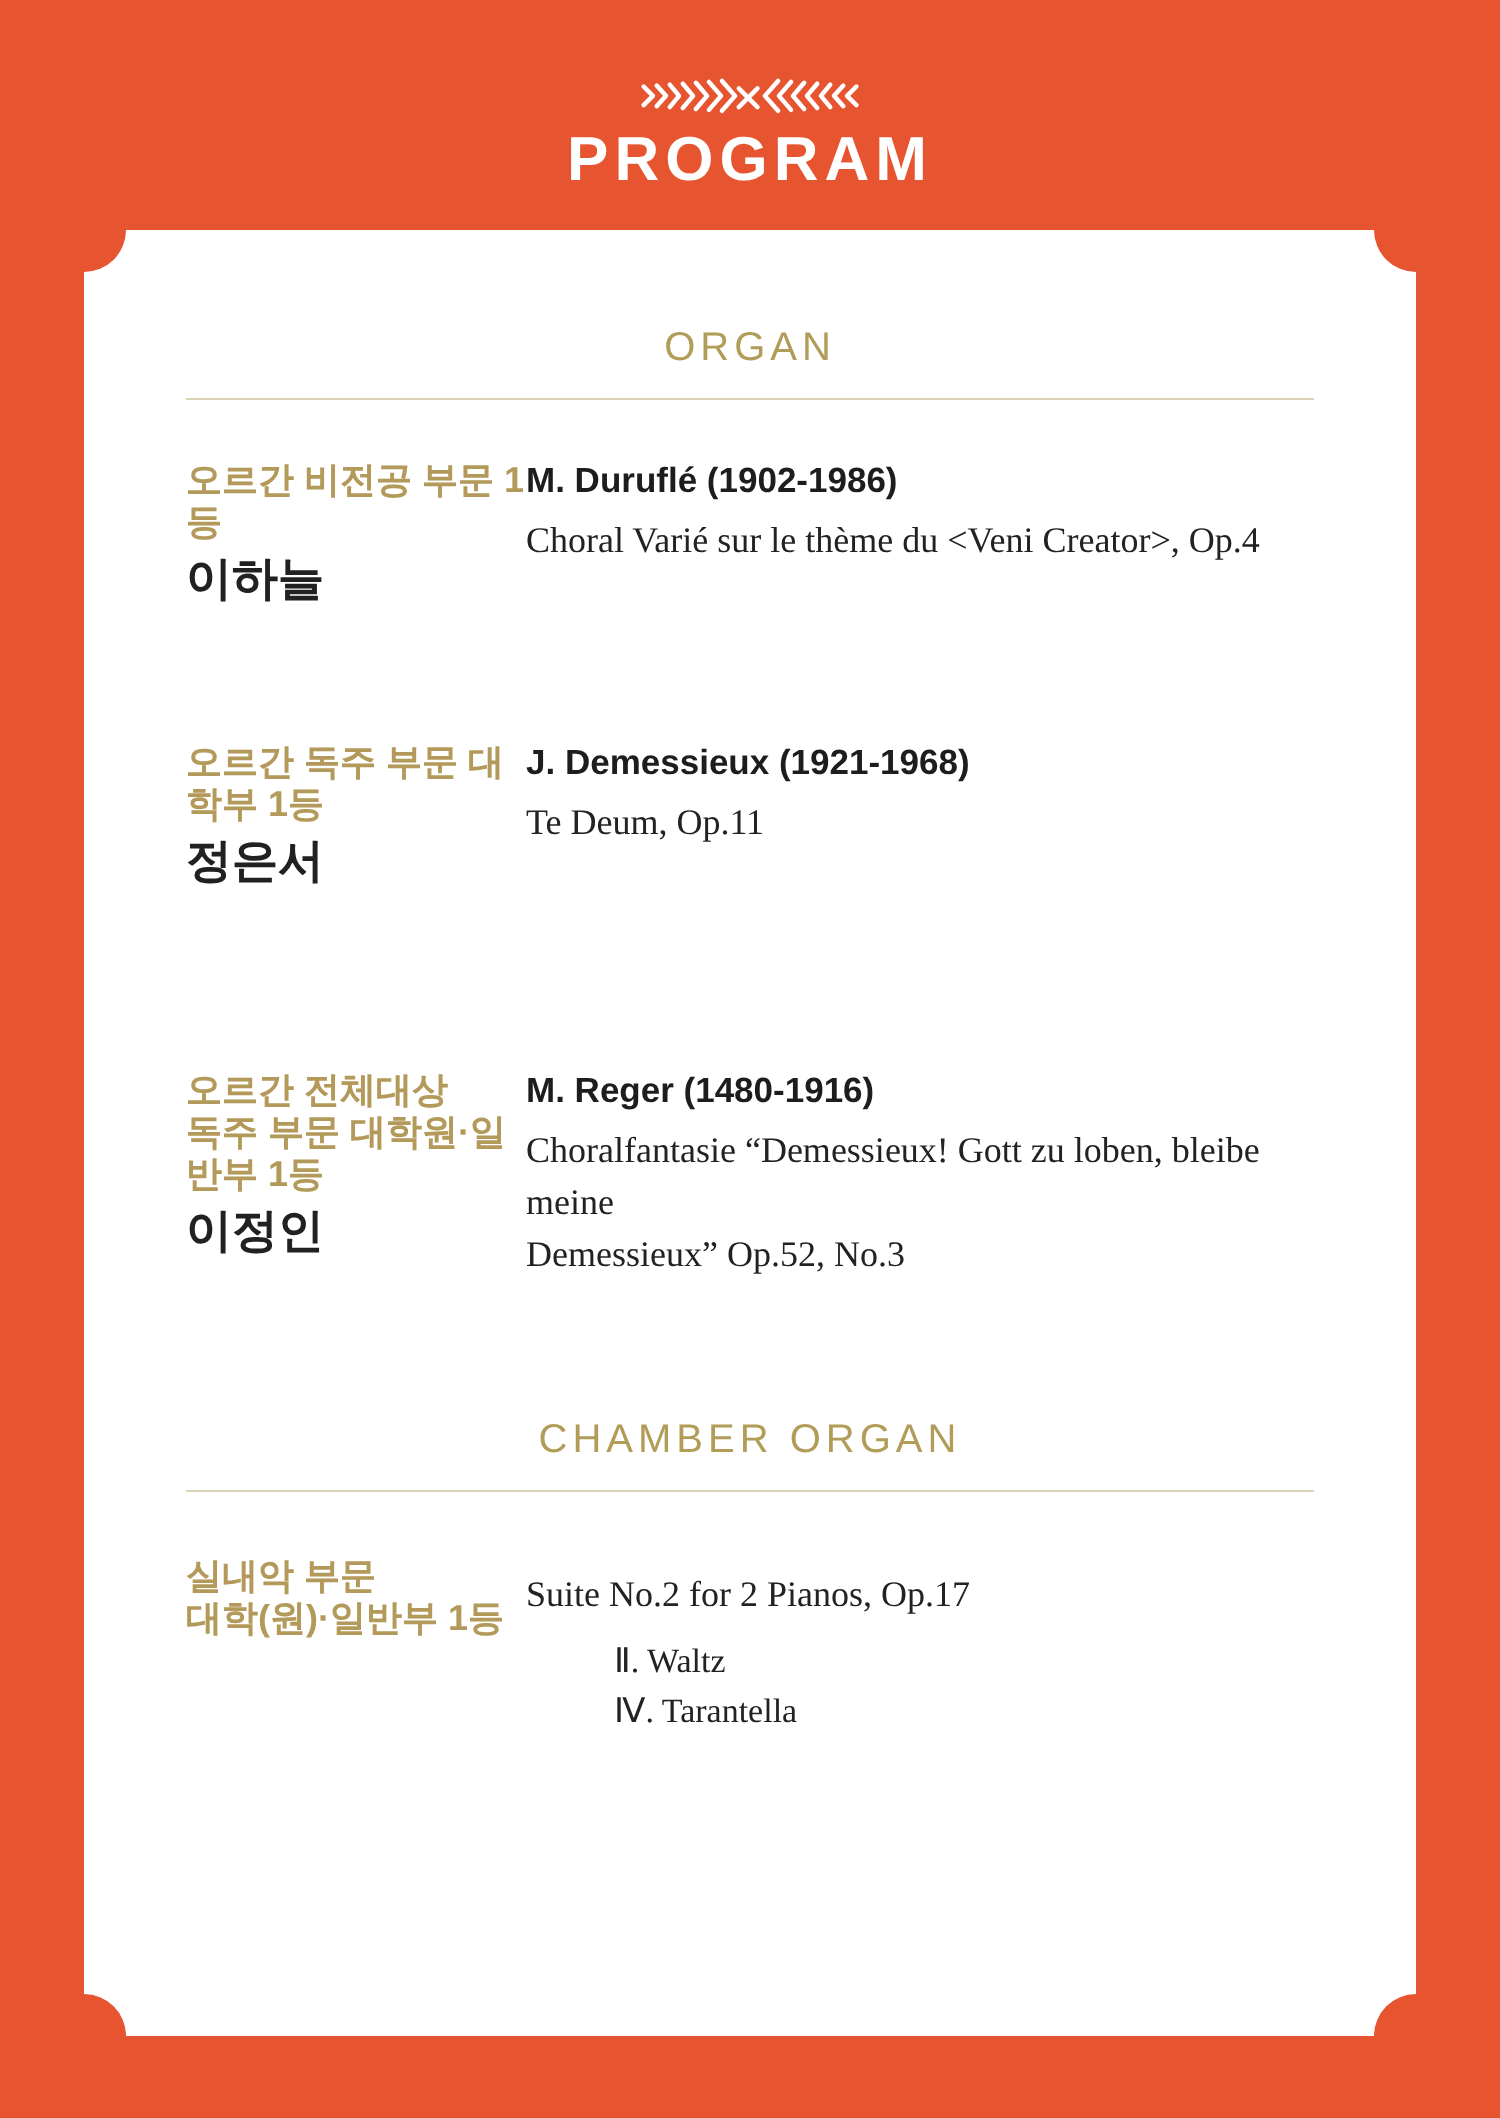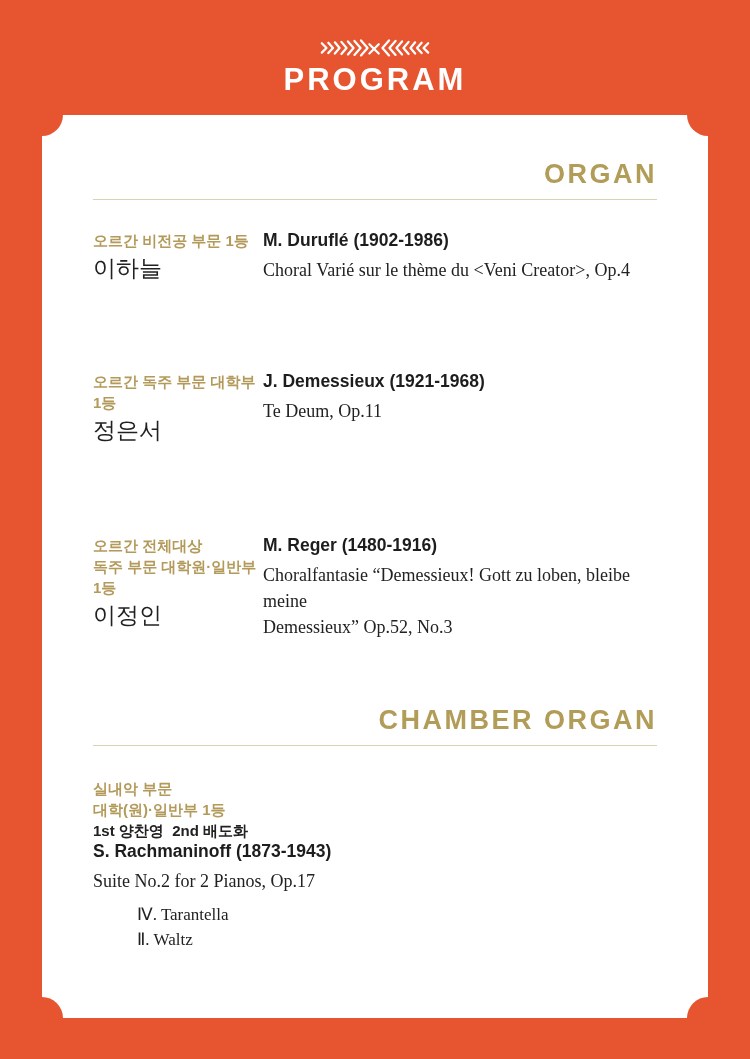--- a/index.html
+++ b/index.html
@@ -39,54 +39,53 @@
   .corner.tl{top:0;left:0;border-bottom-right-radius:100%;}
   .corner.tr{top:0;right:0;border-bottom-left-radius:100%;}
   .corner.bl{bottom:0;left:0;border-top-right-radius:100%;}
   .corner.br{bottom:0;right:0;border-top-left-radius:100%;}
   
   .section-head{
     position:absolute;left:51px;right:51px;text-align:center;
   }
   .section-head .stitle{
     color:var(--gold-title);
-    font-size:27px;
-    font-weight:700;
+    font-size:20px;
+    font-weight:400;
     letter-spacing:2.5px;
     line-height:34px;
-    text-align:right;
   }
   .section-head .sline{
     margin-top:8px;
     border-bottom:1px solid var(--divider-gold);
     height:0;
   }
   #organ-head{top:42px;}
   #chamber-head{top:588px;}
   
   .row{
     position:absolute;left:51px;right:51px;
     display:flex;align-items:flex-start;
   }
   #row-1{top:115px;}
   #row-2{top:256px;justify-content:flex-end;}
   #row-3{top:420px;}
-  #row-4{top:663px;flex-direction:column;}
+  #row-4{top:663px;}
   .col-left{width:170px;flex:none;}
   .col-right{flex:1;min-width:0;}
   .award{
     color:var(--gold);
-    font-size:15px;
+    font-size:18px;
     font-weight:700;
     line-height:21px;
   }
   .performer{
     color:var(--text-dark);
     font-size:23px;
-    font-weight:400;
+    font-weight:700;
     line-height:28px;
     margin-top:3px;
   }
   .performer-sub{
     color:var(--text-dark);
     font-size:15px;
     font-weight:700;
     line-height:20px;
     margin-top:1px;
     white-space:pre;
@@ -193,24 +192,22 @@
 
   <div class="section-head" id="chamber-head">
     <div class="stitle">CHAMBER ORGAN</div>
     <div class="sline"></div>
   </div>
 
   <div class="row" id="row-4">
     <div class="col-left">
       <div class="award">실내악 부문</div>
       <div class="award">대학(원)·일반부 1등</div>
-      <div class="performer-sub">1st 양찬영  2nd 배도화</div>
-    </div>
-    <div class="col-right">
-      <div class="composer">S. Rachmaninoff (1873-1943)</div>
+    </div>
+    <div class="col-right">
       <div class="piece">Suite No.2 for 2 Pianos, Op.17</div>
       <div class="movements">
+        <div class="movement">Ⅱ. Waltz</div>
         <div class="movement">Ⅳ. Tarantella</div>
-        <div class="movement">Ⅱ. Waltz</div>
       </div>
     </div>
   </div>
 </div>
 
 </body></html>

